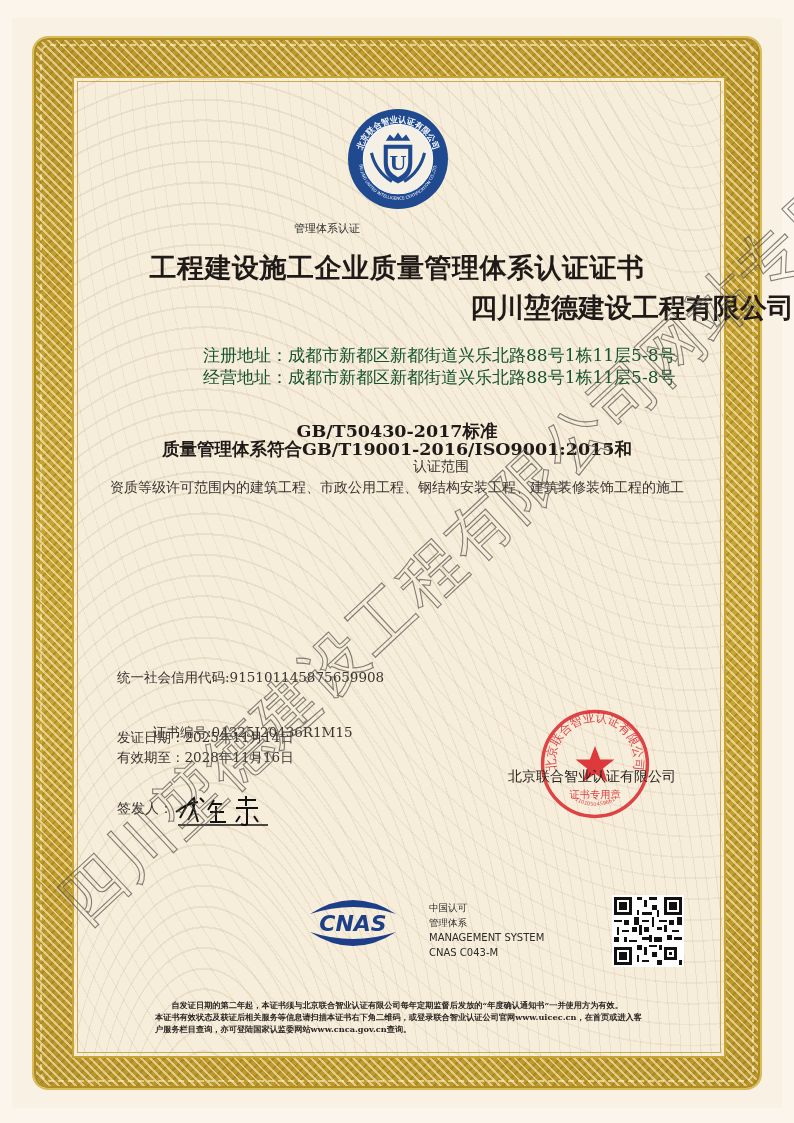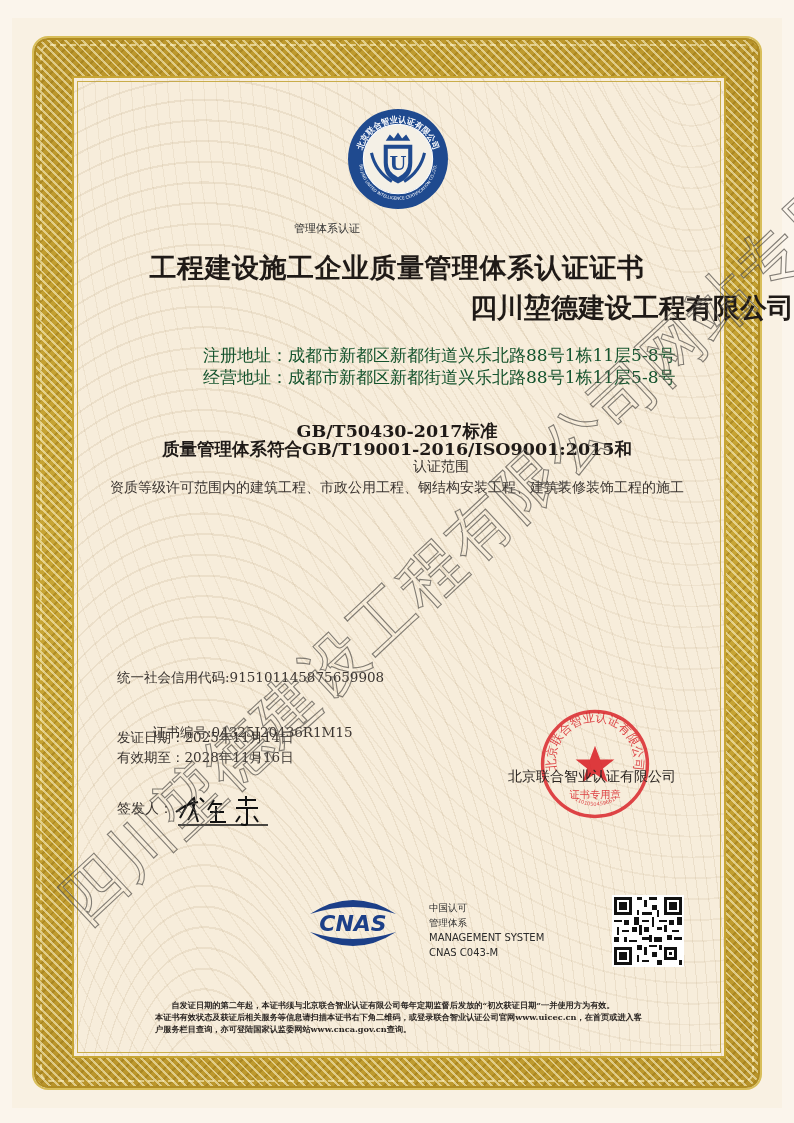--- a/index.html
+++ b/index.html
@@ -213,18 +213,18 @@
         <rect x="23" y="23" width="1" height="1"></rect>
       <rect x="10" y="24" width="1" height="3"></rect>
         <rect x="12" y="26" width="3" height="1"></rect>
         <rect x="16" y="23" width="2" height="2"></rect>
         <rect x="18" y="26" width="2" height="2"></rect>
         <rect x="27" y="26" width="1" height="2"></rect>
     </g>
   </svg>
 
   <div class="footnote">
-    <p class="indent">自发证日期的第二年起，本证书须与北京联合智业认证有限公司每年定期监督后发放的“初次获证日期”一并使用方为有效。</p>
+    <p class="indent">自发证日期的第二年起，本证书须与北京联合智业认证有限公司每年定期监督后发放的“年度确认通知书”一并使用方为有效。</p>
     <p>本证书有效状态及获证后相关服务等信息请扫描本证书右下角二维码，或登录联合智业认证公司官网www.uicec.cn，在首页或进入客户服务栏目查询，亦可登陆国家认监委网站www.cnca.gov.cn查询。</p>
   </div>
 
   <div class="watermark">四川堃德建设工程有限公司网站专用</div>
 </div>
 
 </body></html>

